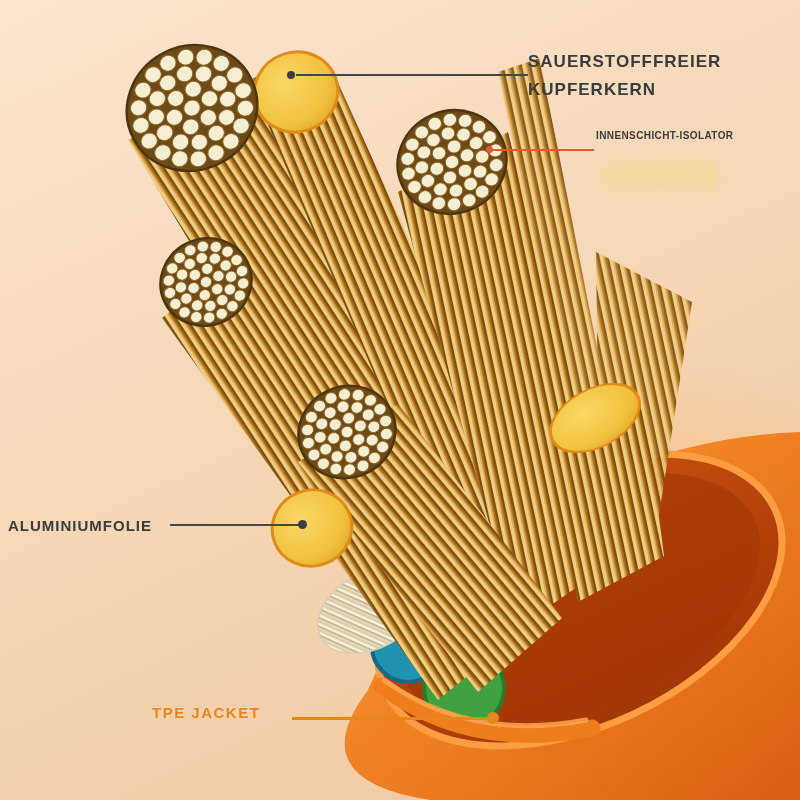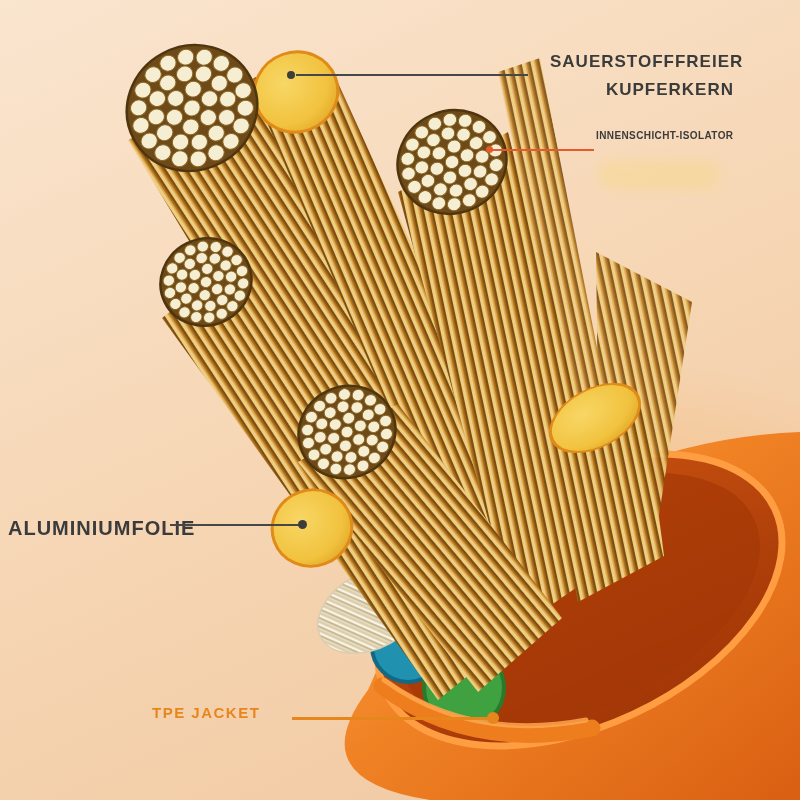--- a/index.html
+++ b/index.html
@@ -3,24 +3,24 @@
 <meta charset="utf-8">
 <style>
   html,body{margin:0;padding:0;}
   .stage{
     position:relative;width:800px;height:800px;overflow:hidden;
     background:linear-gradient(155deg,#fae5cf 0%,#f6d6b4 50%,#f0c79f 100%);
     font-family:"Liberation Sans",sans-serif;
   }
   .art{position:absolute;left:0;top:0;}
   .label{position:absolute;color:#3b3b3b;white-space:nowrap;}
-  .copper-label{left:528px;top:48px;width:184px;text-align:right;
-    font-size:17px;font-weight:600;letter-spacing:1px;line-height:28px;padding-left:22px;}
+  .copper-label{left:528px;top:48px;width:184px;text-align:left;
+    font-size:17px;font-weight:600;letter-spacing:1px;line-height:28px;}
   .insulator-label{left:596px;top:130px;font-size:10px;font-weight:600;letter-spacing:.4px;}
-  .alu-label{left:8px;top:517px;font-size:20px;font-weight:600;letter-spacing:1px;}
+  .alu-label{left:8px;top:517px;font-size:15px;font-weight:600;letter-spacing:1px;}
   .tpe-label{left:152px;top:704px;font-size:15px;font-weight:700;letter-spacing:1.5px;color:#e8861e;}
   .leader{position:absolute;}
   .leader-copper{left:296px;top:74px;width:232px;height:2px;background:#474747;}
   .dot-copper{left:287px;top:71px;width:8px;height:8px;border-radius:50%;background:#3d3d3d;}
   .leader-insulator{left:492px;top:149px;width:102px;height:2px;background:#e25b2a;}
   .dot-insulator{left:486px;top:146px;width:7px;height:7px;border-radius:50%;background:#e25b2a;}
   .leader-alu{left:170px;top:524px;width:132px;height:2px;background:#474747;}
   .dot-alu{left:298px;top:520px;width:9px;height:9px;border-radius:50%;background:#3d3d3d;}
   .leader-tpe{left:292px;top:717px;width:198px;height:3px;background:#e8861e;}
   .dot-tpe{left:487px;top:712px;width:12px;height:12px;border-radius:50%;background:#e8861e;}

